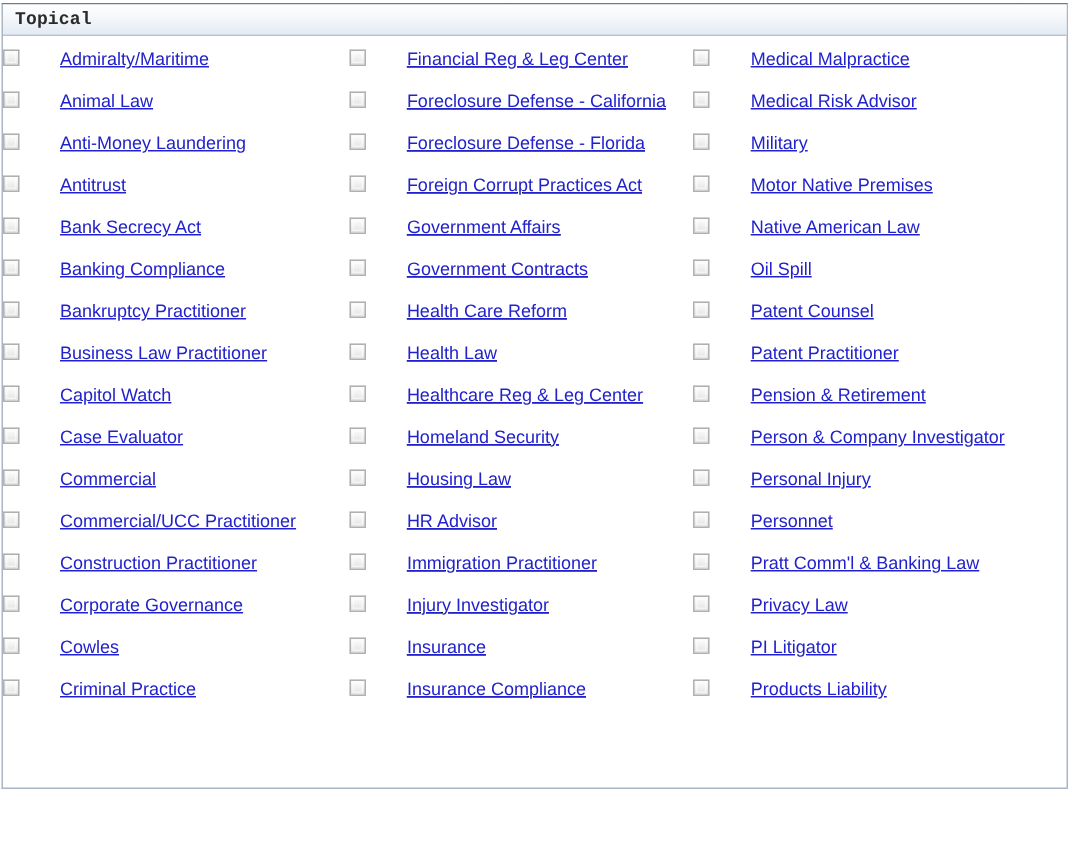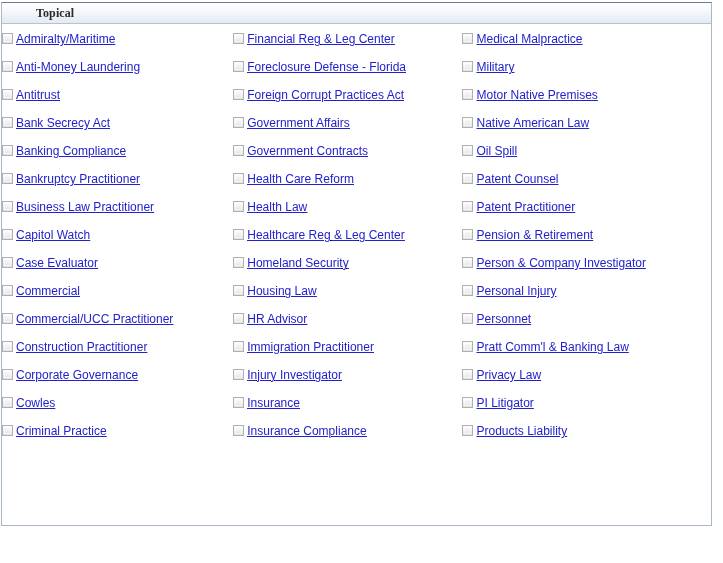--- a/index.html
+++ b/index.html
@@ -36,22 +36,21 @@
     background: linear-gradient(to bottom, #ffffff 0%, #f4f7fb 45%, #e3eaf3 100%);
     display: flex;
     align-items: center;
     padding-left: 8px;
   }
   .panel-title {
     font-size: 12px;
     font-weight: bold;
     color: #2b2b2b;
     letter-spacing: 0.1px;
-    font-family: Liberation Serif, serif;
-    margin-left: 26px;
+    font-family: Liberation Mono, monospace;
   }
 
   .panel-body {
     padding: 8px 0 0 0;
   }
 
   
   table.topic-grid {
     border-collapse: collapse;
     width: 711px;
@@ -90,20 +89,21 @@
     box-sizing: border-box;
     opacity: .55;
   }
   .topic-link {
     font-size: 12px;
     font-family: "Liberation Sans", sans-serif;
     color: #2222cc;
     text-decoration: underline;
     cursor: pointer;
     word-spacing: 0;
+    margin-left: 24px;
   }
 
   
   .button-bar {
     position: absolute;
     left: 0;
     top: 533px;
     width: 723px;
     height: 30px;
   }
@@ -128,20 +128,31 @@
               </td>
               <td class="c2">
                 <span class="topic-item"><span class="cbx" role="checkbox" aria-checked="false"></span><a class="topic-link">Financial Reg &amp; Leg Center</a></span>
               </td>
               <td class="c3">
                 <span class="topic-item"><span class="cbx" role="checkbox" aria-checked="false"></span><a class="topic-link">Medical Malpractice</a></span>
               </td>
             </tr>
             <tr>
               <td class="c1">
+                <span class="topic-item"><span class="cbx" role="checkbox" aria-checked="false"></span><a class="topic-link">Animal Law</a></span>
+              </td>
+              <td class="c2">
+                <span class="topic-item"><span class="cbx" role="checkbox" aria-checked="false"></span><a class="topic-link">Foreclosure Defense - California</a></span>
+              </td>
+              <td class="c3">
+                <span class="topic-item"><span class="cbx" role="checkbox" aria-checked="false"></span><a class="topic-link">Medical Risk Advisor</a></span>
+              </td>
+            </tr>
+            <tr>
+              <td class="c1">
                 <span class="topic-item"><span class="cbx" role="checkbox" aria-checked="false"></span><a class="topic-link">Anti-Money Laundering</a></span>
               </td>
               <td class="c2">
                 <span class="topic-item"><span class="cbx" role="checkbox" aria-checked="false"></span><a class="topic-link">Foreclosure Defense - Florida</a></span>
               </td>
               <td class="c3">
                 <span class="topic-item"><span class="cbx" role="checkbox" aria-checked="false"></span><a class="topic-link">Military</a></span>
               </td>
             </tr>
             <tr>

